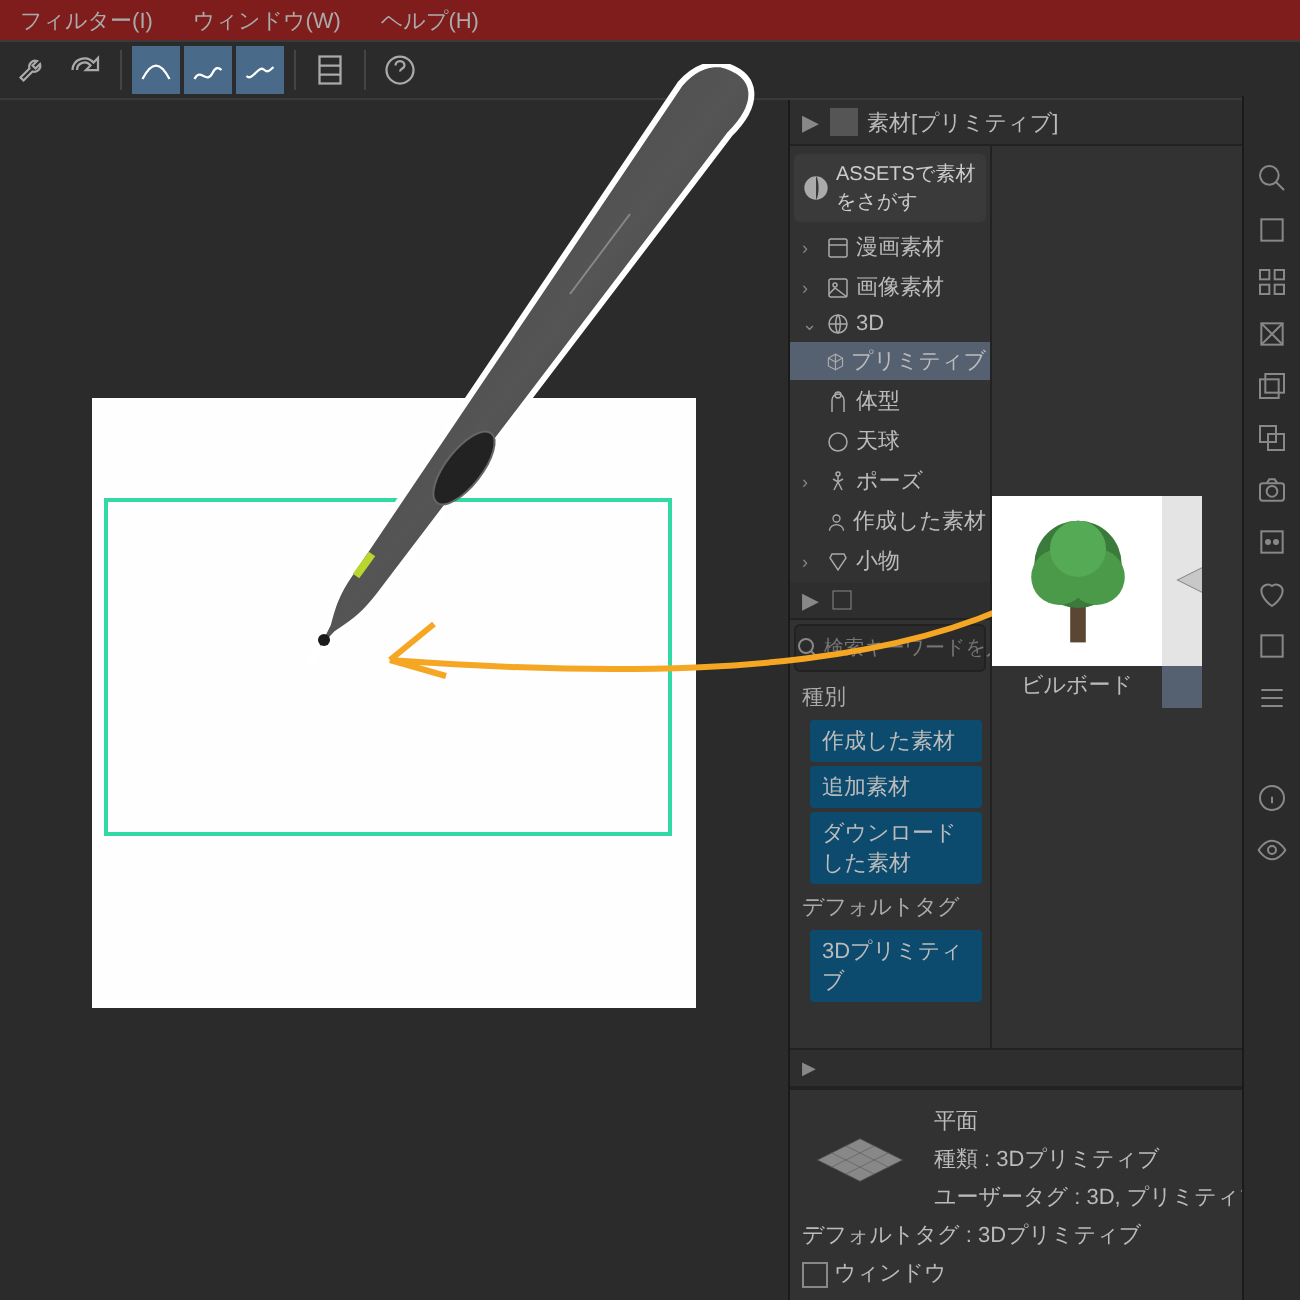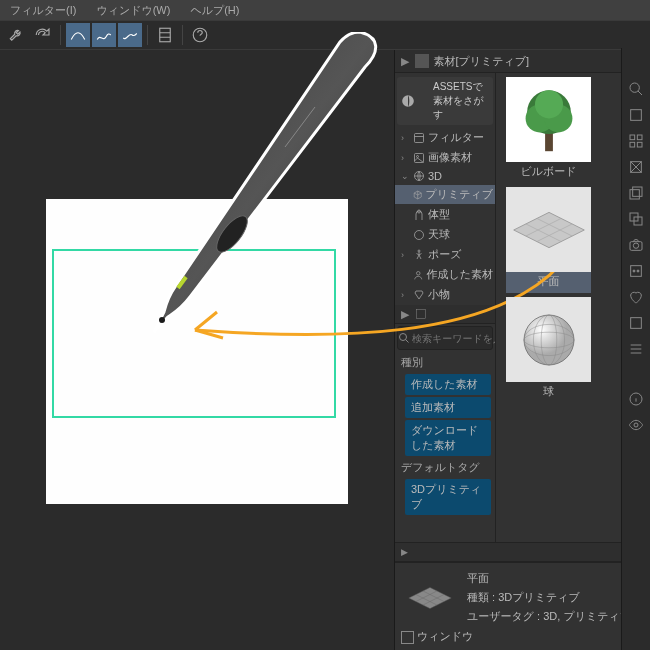--- a/index.html
+++ b/index.html
@@ -1,49 +1,49 @@
 <!DOCTYPE html>
 <html><head>
 <meta charset="utf-8">
 <style>
 html,body{margin:0;padding:0;width:650px;height:650px;background:#2b2b2b;font-family:"Meiryo","Hiragino Sans",sans-serif;font-size:11px;color:#bbb;overflow:hidden}
-.menubar{height:20px;background:#404040;color:#aaa;display:flex;align-items:center;border-bottom:1px solid #3a3a3a}
+.menubar{height:20px;background:#7f1d1d;color:#aaa;display:flex;align-items:center;border-bottom:1px solid #3a3a3a}
 .menubar span{margin:0 10px}
 .toolbar{height:28px;background:#2b2b2b;display:flex;align-items:center;border-bottom:1px solid #3a3a3a;padding-left:4px}
 .tb-icon{width:24px;height:24px;margin:0 1px;display:flex;align-items:center;justify-content:center;color:#aaa}
 .tb-icon.active{background:#4a6a8a}
 .tb-icon svg{width:18px;height:18px;stroke:#aaa;fill:none;stroke-width:1.5}
 .tb-icon.active svg{stroke:#fff}
 .sep{width:1px;height:20px;background:#444;margin:0 4px}
 .workspace{display:flex;height:602px}
 .canvas-area{flex:1;background:#2b2b2b;display:flex;align-items:center;justify-content:center;position:relative}
 .canvas{width:302px;height:305px;background:#fefefe;position:relative}
 .sel-box{position:absolute;border:2px solid #33d9a5;background:rgba(0,0,0,0)}
 .pen{position:absolute;pointer-events:none}
 .arrow{position:absolute;pointer-events:none}
 .panels{width:255px;background:#323232;border-left:1px solid #1a1a1a;display:flex;flex-direction:column}
 .p-head{height:22px;background:#2e2e2e;display:flex;align-items:center;padding:0 6px;border-bottom:1px solid #222}
 .p-head .triangle{margin-right:6px;color:#888}
 .p-head .sq{width:14px;height:14px;background:#555;margin-right:4px}
 .p-body{flex:1;display:flex;overflow:hidden}
 .tree-col{width:100px;background:#323232;border-right:1px solid #222;display:flex;flex-direction:column;gap:1px;padding-top:2px;overflow:hidden}
-.assets-btn{margin:2px;background:#3a3a3a;color:#ccc;font-size:10px;padding:3px 4px;display:flex;align-items:center;gap:18px;border-radius:3px}
+.assets-btn{margin:2px;background:#3a3a3a;color:#ccc;font-size:10px;padding:3px 4px;display:flex;align-items:center;gap:3px;border-radius:3px}
 .assets-btn .g{width:16px;height:16px;display:flex;align-items:center;justify-content:center}
 .assets-btn .g svg{width:14px;height:14px;fill:#aaa}
 .tree-item{display:flex;align-items:center;gap:3px;padding:2px 2px 2px 6px;color:#bbb;font-size:11px;white-space:nowrap}
 .tree-item.indent{padding-left:18px}
 .tree-item.selected{background:#556070}
 .tree-item .car{width:9px;color:#888;font-size:9px}
 .tree-item svg{width:12px;height:12px;fill:none;stroke:#aaa;stroke-width:1.5}
 .search-row{height:22px;background:#2b2b2b;margin:2px;display:flex;align-items:center;border:1px solid #222;border-radius:3px}
 .search-row .mag{width:20px;display:flex;align-items:center;justify-content:center}
 .search-row input{flex:1;background:transparent;border:none;color:#888;font-size:10px;outline:none}
 .group-label{padding:3px 6px;color:#aaa;font-size:11px}
 .group-btn{margin:1px 4px 1px 10px;background:#0c4a6e;padding:3px 6px;color:#bbb;font-size:11px;border-radius:2px}
-.thumb-col{width:105px;background:#323232;display:flex;flex-direction:column;align-items:center;overflow-y:auto}
+.thumb-col{width:105px;background:#323232;display:flex;align-items:center;overflow-y:auto}
 .thumb-col::-webkit-scrollbar{width:8px}
 .thumb-col::-webkit-scrollbar-thumb{background:#555}
 .thumb-cell{width:85px;margin-top:4px;text-align:center}
 .thumb-img{width:85px;height:85px;background:#fff;display:flex;align-items:center;justify-content:center;position:relative}
 .thumb-label{color:#bbb;font-size:11px;padding:2px 0 4px 0}
 .thumb-label.sel{background:#556070}
 .iconbar{width:28px;background:#2b2b2b;border-left:1px solid #1a1a1a;display:flex;flex-direction:column;align-items:center;gap:4px;padding-top:30px;position:absolute;right:0;top:48px;height:602px}
 .iconbar .ib{width:22px;height:22px;display:flex;align-items:center;justify-content:center}
 .iconbar .ib svg{width:16px;height:16px;fill:none;stroke:#888;stroke-width:1.5}
 .prop-panel{background:#323232;border-top:1px solid #222;padding:6px;font-size:11px;color:#bbb}
@@ -148,21 +148,21 @@
               </svg>
             </span>
           <span>ASSETSで素材をさがす</span>
         </div>
         <div class="tree-item">
             <span class="car">›</span>
             <svg viewBox="0 0 24 24">
               <rect x="3" y="3" width="18" height="18" rx="2"></rect>
               <path d="M3 9h18"></path>
             </svg>
-            <span>フィルター</span>
+            <span>漫画素材</span>
           </div>
         <div class="tree-item">
             <span class="car">›</span>
             <svg viewBox="0 0 24 24">
               <rect x="3" y="3" width="18" height="18" rx="2"></rect>
               <circle cx="9" cy="9" r="2"></circle>
               <path d="M3 18l6-6 12 9"></path>
             </svg>
             <span>画像素材</span>
           </div>
@@ -295,20 +295,21 @@
         <svg width="50" height="50" viewBox="0 0 100 100">
           <g transform="translate(50 50) scale(1 0.5) rotate(45)">
               <rect x="-30" y="-30" width="60" height="60" fill="#888" stroke="#555"></rect>
               <path d="M-30 -10h60M-30 10h60M-10 -30v60M10 -30v60" stroke="#666"></path>
             </g>
         </svg>
       </div>
       <div class="prop-row">平面</div>
       <div class="prop-row"><span>種類</span> : <span>3Dプリミティブ</span></div>
       <div class="prop-row"><span>ユーザータグ</span> : <span>3D, プリミティブ</span></div>
+      <div class="prop-row"><span>デフォルトタグ</span> : <span>3Dプリミティブ</span></div>
       <div style="clear:both"></div>
       <div class="prop-row"><span class="chk"></span><span>ウィンドウ</span></div>
     </div>
   </div>
 </div>
 
 <div class="iconbar">
   <div class="ib">
       <svg viewBox="0 0 24 24">
         <circle cx="10" cy="10" r="7"></circle>

